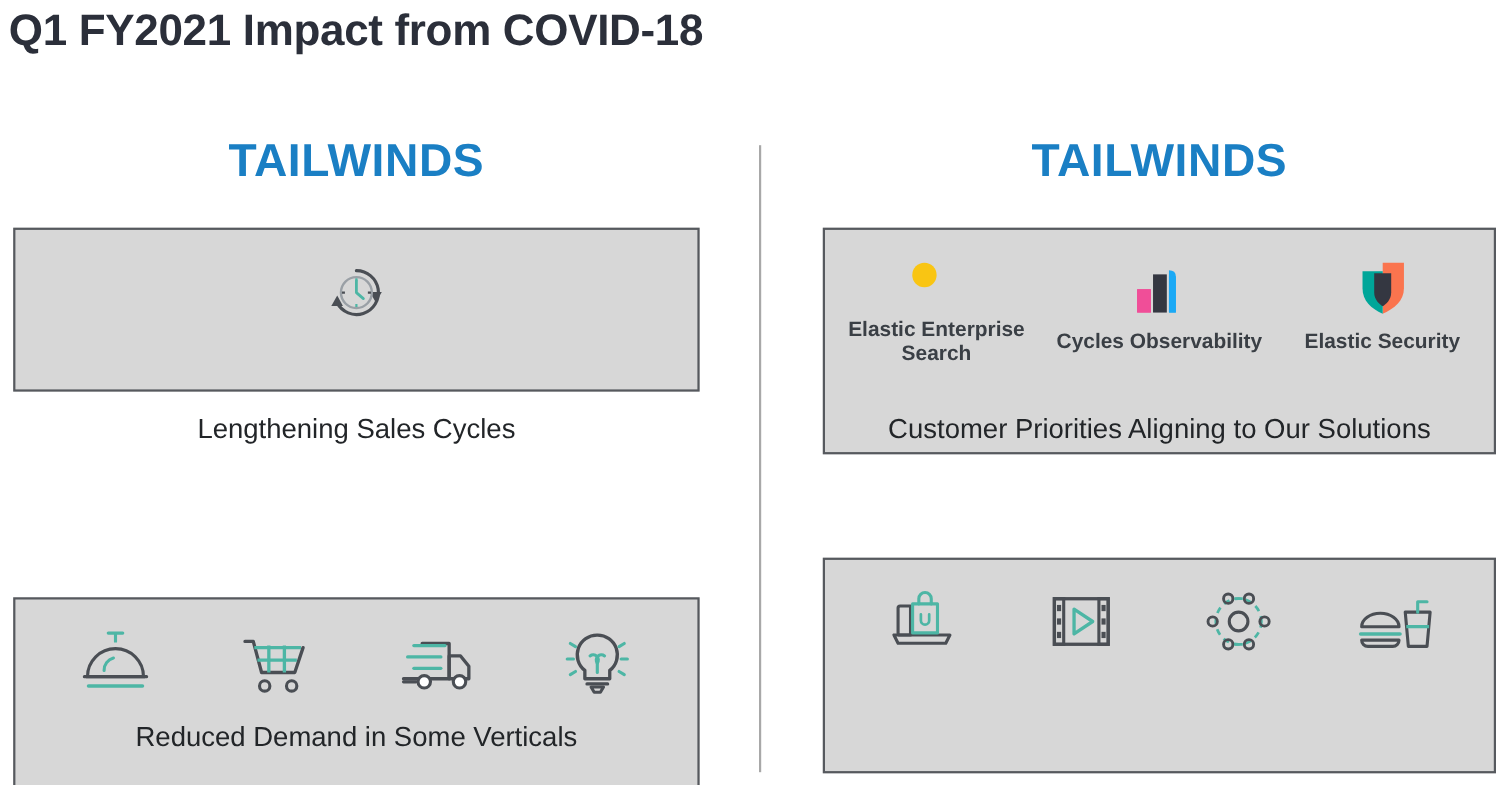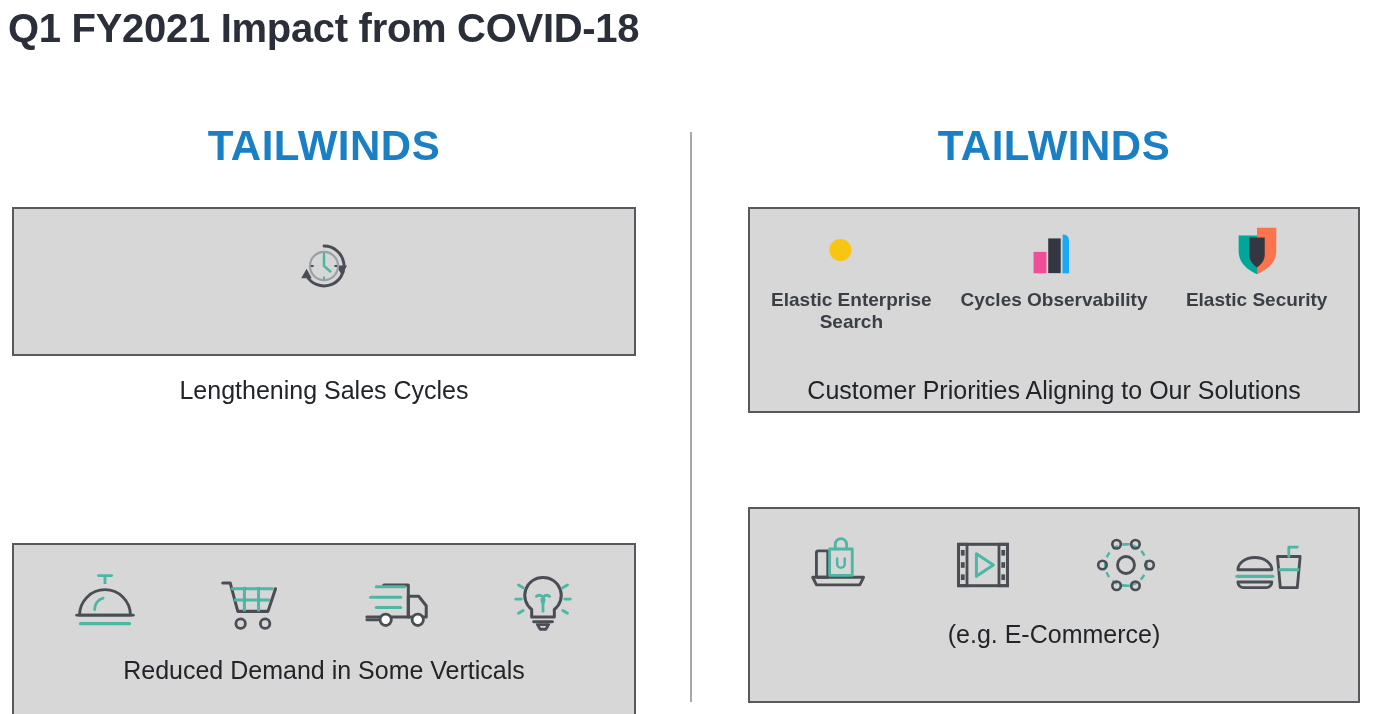--- a/index.html
+++ b/index.html
@@ -76,21 +76,21 @@
     left:0; right:0; top:28px;
     display:flex; justify-content:center;
   }
 
   
   .products{
     position:absolute;
     left:0; right:0; top:12px;
     display:flex;
     justify-content:space-around;
-    align-items:flex-start;
+    align-items:center;
   }
   .product{
     width:200px;
     display:flex;
     flex-direction:column;
     align-items:center;
   }
   .product .glyph{ height:58px; display:flex; align-items:center; }
   .product .pname{
     margin-top:10px;
@@ -323,17 +323,16 @@
             <path d="M6 53 h36 a6 6 0 0 1 -6 6 h-24 a6 6 0 0 1 -6 -6 z" fill="none" stroke="#4a4e54" stroke-width="3" stroke-linejoin="round"></path>
             <path d="M48 26 h24 l-3 33 h-18 z" fill="none" stroke="#4a4e54" stroke-width="3" stroke-linejoin="round"></path>
             <line x1="49" y1="40" x2="71" y2="40" stroke="#4db6a5" stroke-width="3.2"></line>
             <path d="M60 26 v-10 h9" fill="none" stroke="#4db6a5" stroke-width="3" stroke-linecap="round" stroke-linejoin="round"></path>
           </svg>
         </span>
       </div>
 
     </div>
     <div class="box-caption">
-      <span class="l2">(e.g. E-Commerce)</span>
     </div>
   </div>
 
 </div>
 
 </body></html>

